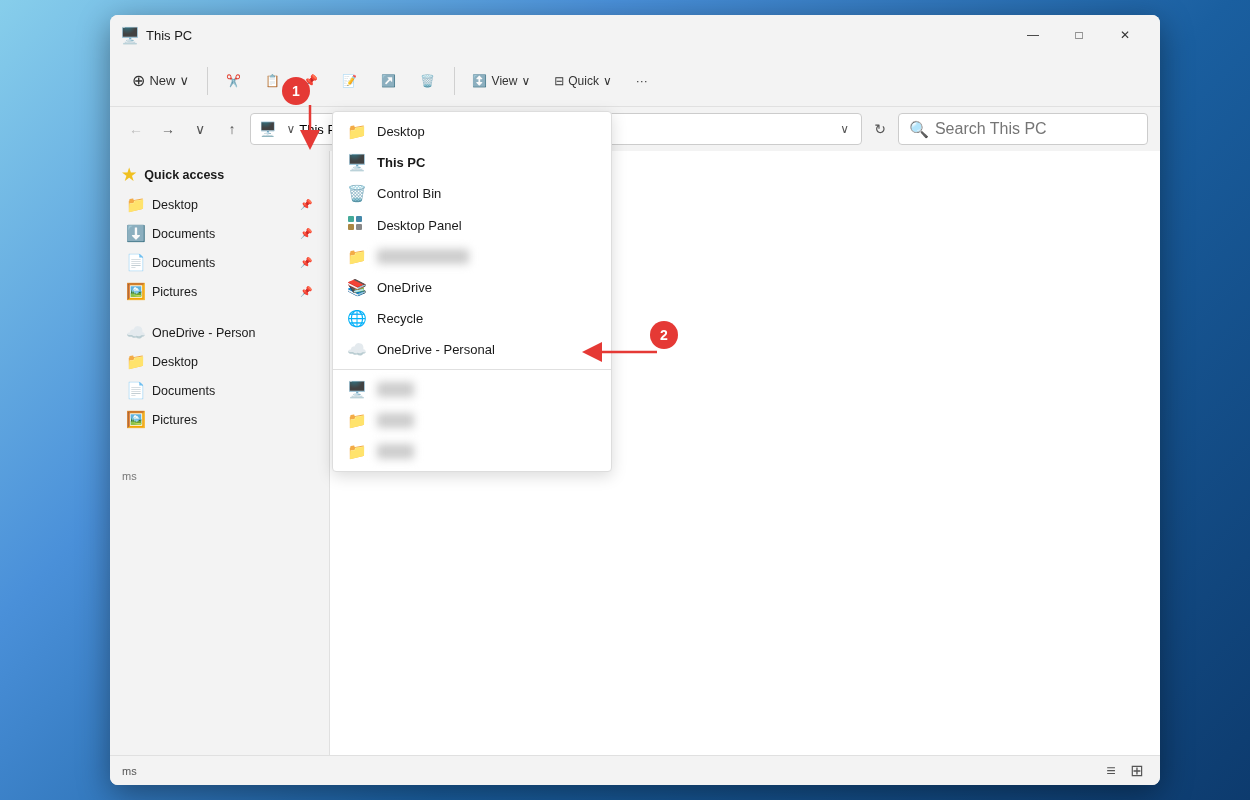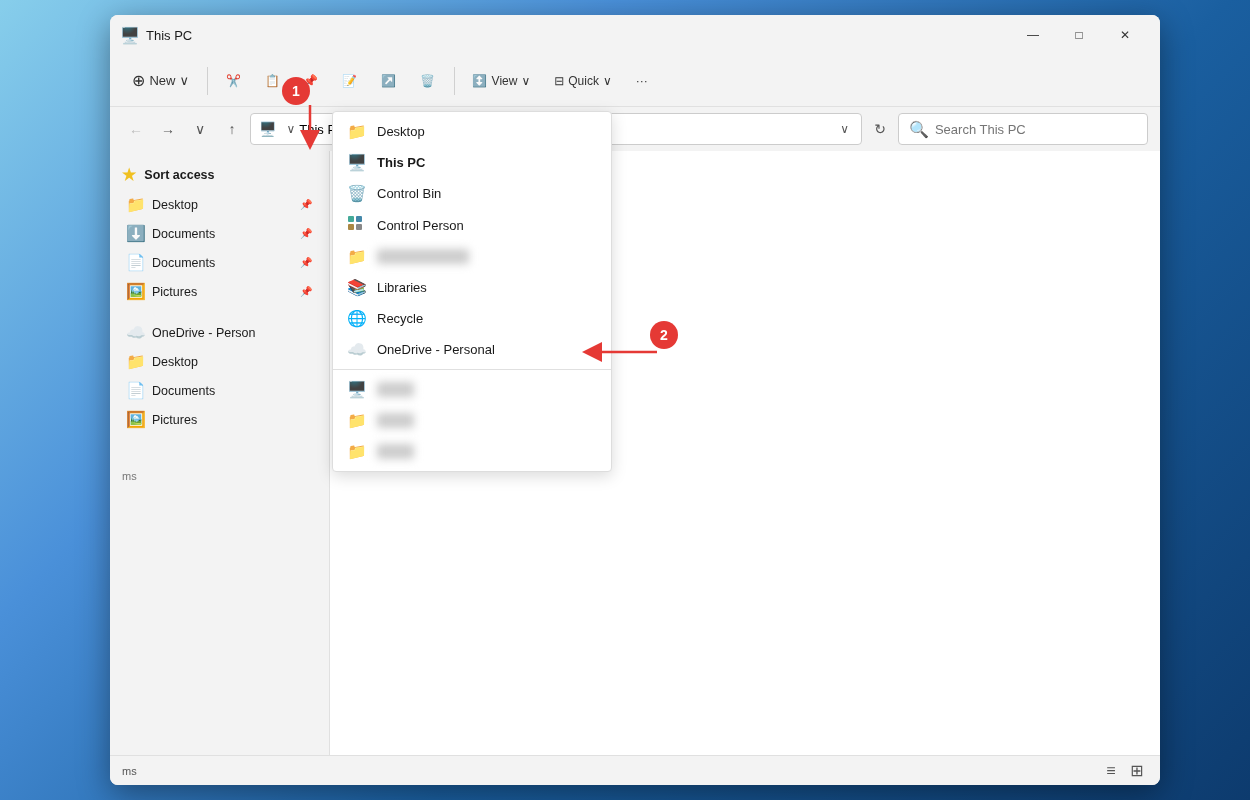--- a/index.html
+++ b/index.html
@@ -169,21 +169,21 @@
       border: 1px solid #ccc;
       border-radius: 4px;
       padding: 4px 10px;
       height: 32px;
       width: 250px;
       gap: 6px;
     }
     .search-box input {
       border: none;
       outline: none;
-      font-size: 13px;
+      font-size: 16px;
       color: #555;
       background: transparent;
       width: 100%;
     }
 
     
     .main-content {
       display: flex;
       flex: 1;
       overflow: hidden;
@@ -430,21 +430,21 @@
       <input type="text" placeholder="Search This PC" style="">
     </div>
   </div>
 
   <div class="main-content">
 
     <div class="sidebar">
       <div class="sidebar-section">
         <div class="sidebar-section-header">
           <span class="star">★</span>
-          <span>Sort access</span>
+          <span>Quick access</span>
         </div>
         <div class="sidebar-item">
           <span class="item-icon">📁</span>
           <span>Desktop</span>
           <span class="item-pin">📌</span>
         </div>
         <div class="sidebar-item">
           <span class="item-icon">⬇️</span>
           <span>Documents</span>
           <span class="item-pin">📌</span>
@@ -538,29 +538,29 @@
     </div>
     <div class="dropdown-item">
       <span class="d-icon">
         <svg width="16" height="16" viewBox="0 0 16 16">
           <rect x="1" y="1" width="6" height="6" fill="#4a9" rx="1"></rect>
           <rect x="9" y="1" width="6" height="6" fill="#48a" rx="1"></rect>
           <rect x="1" y="9" width="6" height="6" fill="#a84" rx="1"></rect>
           <rect x="9" y="9" width="6" height="6" fill="#888" rx="1"></rect>
         </svg>
       </span>
-      <span>Control Person</span>
+      <span>Desktop Panel</span>
     </div>
     <div class="dropdown-item">
       <span class="d-icon">📁</span>
       <span class="blurred-text">██████████</span>
     </div>
     <div class="dropdown-item">
       <span class="d-icon">📚</span>
-      <span>Libraries</span>
+      <span>OneDrive</span>
     </div>
     <div class="dropdown-item">
       <span class="d-icon">🌐</span>
       <span>Recycle</span>
     </div>
     <div class="dropdown-item">
       <span class="d-icon">☁️</span>
       <span>OneDrive - Personal</span>
     </div>
     <div class="dropdown-separator"></div>

